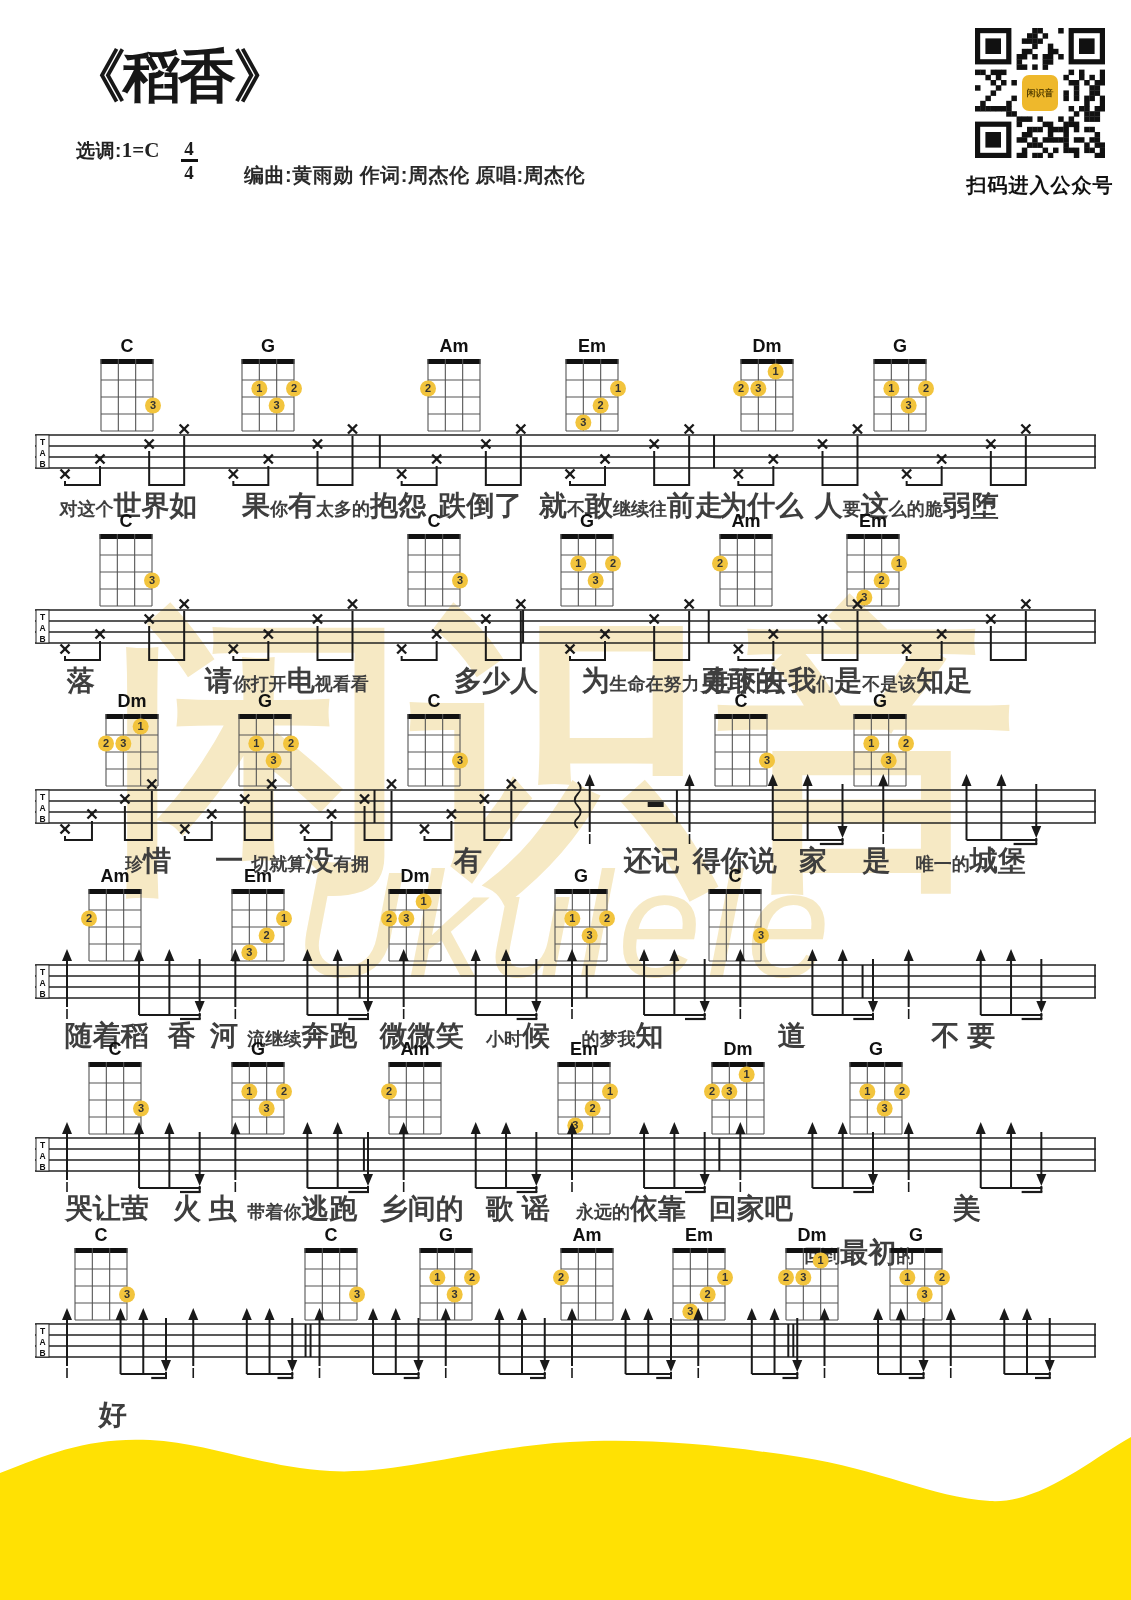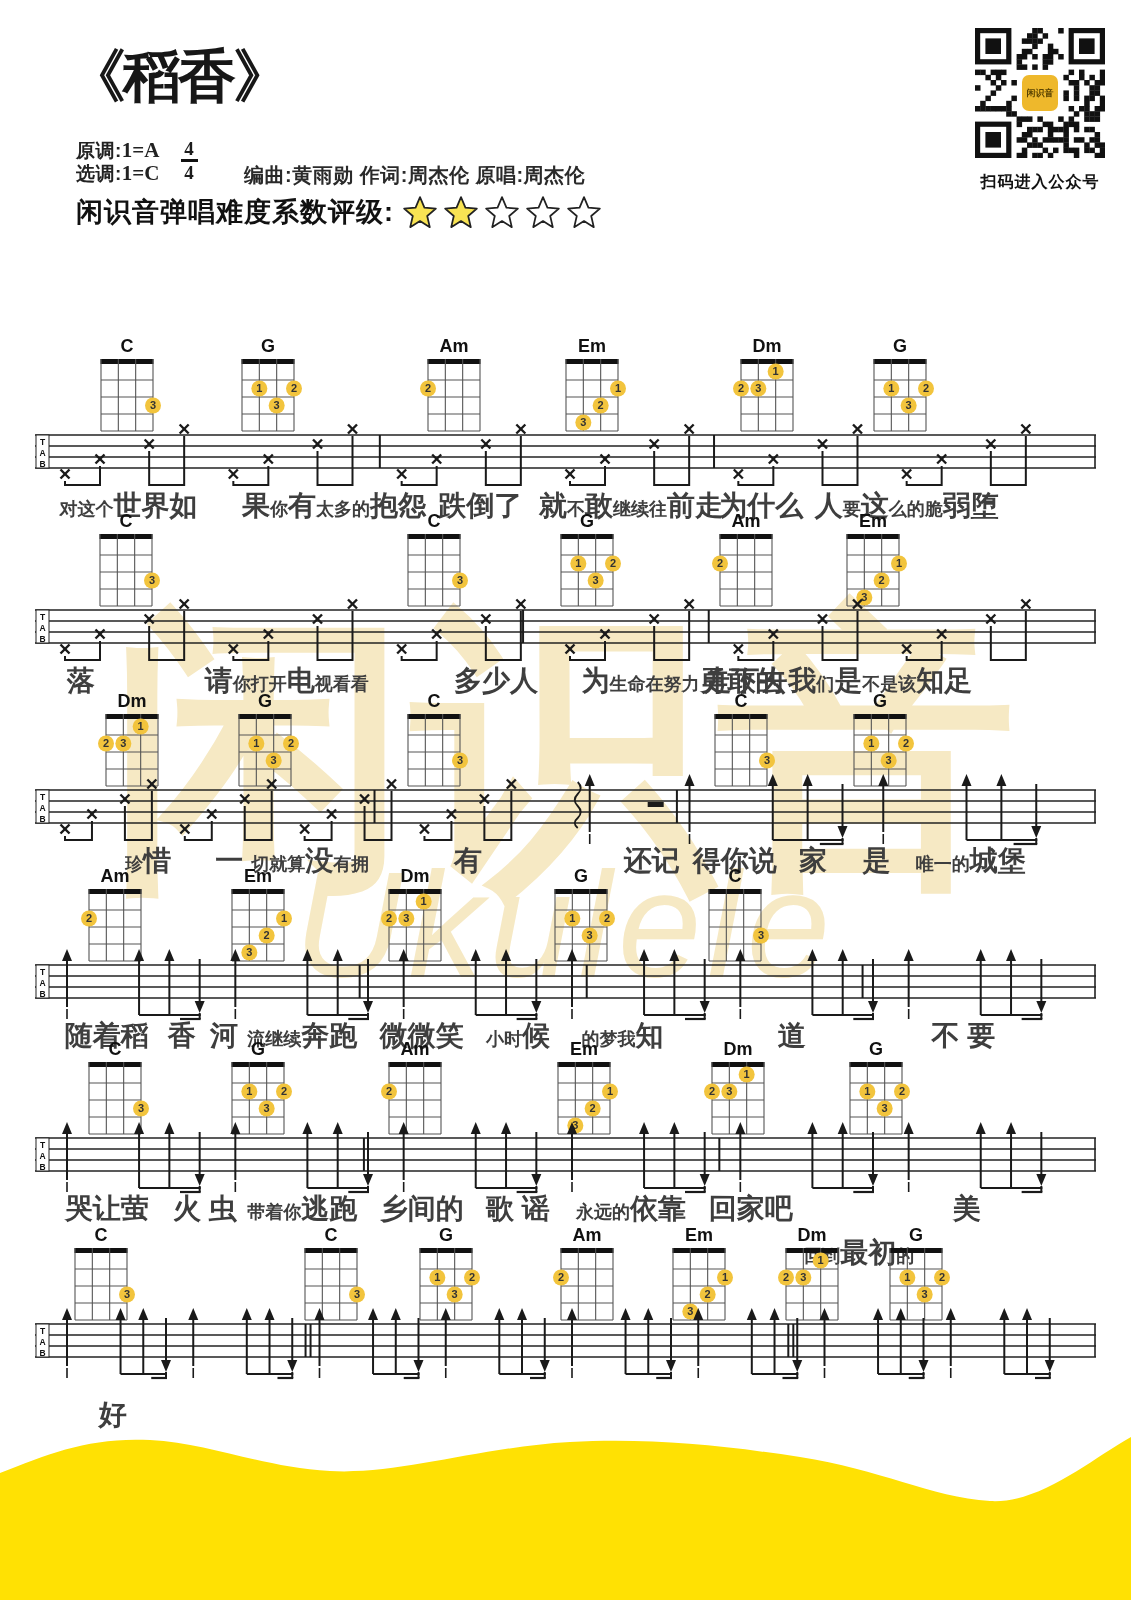--- a/index.html
+++ b/index.html
@@ -26,21 +26,21 @@
   .credits { position:absolute; left:168px; top:24px; font-size:20px; font-weight:600; color:#2a2a2a; letter-spacing:0.5px;}
   .rating { position:absolute; left:76px; top:194px; display:flex; align-items:center; gap:8px; }
   .rating-label { font-size:27px; font-weight:800; color:#111; letter-spacing:1px; }
   .stars { display:flex; gap:5px; align-items:center; }
   .desc { position:absolute; left:76px; top:242px; font-size:23px; font-weight:500; color:#333; line-height:29px; letter-spacing:0.5px;}
   
   .qr-block { position:absolute; left:952px; top:28px; width:176px; text-align:center; }
   .qr-wrap { position:relative; width:130px; height:130px; margin:0 auto; }
   .qr-badge { position:absolute; left:47px; top:47px; width:36px; height:36px; background:#eeb82c;
     border-radius:7px; color:#5a4300; font-size:9px; font-weight:800; display:flex; align-items:center; justify-content:center; }
-  .qr-caption { margin-top:14px; font-size:16px; font-weight:700; color:#111; letter-spacing:1px;}
+  .qr-caption { margin-top:14px; font-size:20px; font-weight:700; color:#111; letter-spacing:1px;}
   
   .rows { position:absolute; left:35px; top:0; width:1061px; height:1460px; }
   .score-row { position:absolute; left:0; width:1061px; height:175px; }
   .chord { position:absolute; top:0; width:76px; }
   .staff-svg { position:absolute; left:0; top:78px; }
   .lyric { position:absolute; top:150px; white-space:nowrap; color:#3e3e3e; font-weight:700; }
   .lyric .b { font-size:28px; }
   .lyric .s { font-size:18px; }
   
   .footer { position:absolute; left:0; top:1425px; width:1131px; height:175px; z-index:2; }
@@ -52,53 +52,30 @@
 <div class="watermark">
   <div class="wm-cn">闲识音</div>
   <div class="wm-en">Ukulele</div>
 </div>
 
 <div class="content">
   <div class="song-title">《稻香》</div>
 
   <div class="keys">
     <div class="key-line">
-      <span class="key-label">原调:</span><span class="key-val">1=A</span>
-    </div>
-    <div class="key-line">
       <span class="key-label">选调:</span><span class="key-val">1=C</span>
     </div>
     <div class="timesig">
       <span class="ts-num">4</span>
       <span class="ts-bar"></span>
       <span class="ts-num">4</span>
     </div>
     <div class="credits">编曲:黄雨勋 作词:周杰伦 原唱:周杰伦</div>
   </div>
 
-  <div class="rating">
-    <span class="rating-label">闲识音弹唱难度系数评级:</span>
-    <span class="stars" id="stars">
-        <svg width="36" height="34" viewBox="0 0 34 33">
-          <path d="M17 2 L21.3 12.3 L32.4 13.2 L24 20.4 L26.5 31.2 L17 25.3 L7.5 31.2 L10 20.4 L1.6 13.2 L12.7 12.3 Z" fill="#F8E353" stroke="#222" stroke-width="1.7" stroke-linejoin="round"></path>
-        </svg>
-        <svg width="36" height="34" viewBox="0 0 34 33">
-          <path d="M17 2 L21.3 12.3 L32.4 13.2 L24 20.4 L26.5 31.2 L17 25.3 L7.5 31.2 L10 20.4 L1.6 13.2 L12.7 12.3 Z" fill="#F8E353" stroke="#222" stroke-width="1.7" stroke-linejoin="round"></path>
-        </svg>
-        <svg width="36" height="34" viewBox="0 0 34 33">
-          <path d="M17 2 L21.3 12.3 L32.4 13.2 L24 20.4 L26.5 31.2 L17 25.3 L7.5 31.2 L10 20.4 L1.6 13.2 L12.7 12.3 Z" fill="#ffffff" stroke="#222" stroke-width="1.7" stroke-linejoin="round"></path>
-        </svg>
-        <svg width="36" height="34" viewBox="0 0 34 33">
-          <path d="M17 2 L21.3 12.3 L32.4 13.2 L24 20.4 L26.5 31.2 L17 25.3 L7.5 31.2 L10 20.4 L1.6 13.2 L12.7 12.3 Z" fill="#ffffff" stroke="#222" stroke-width="1.7" stroke-linejoin="round"></path>
-        </svg>
-        <svg width="36" height="34" viewBox="0 0 34 33">
-          <path d="M17 2 L21.3 12.3 L32.4 13.2 L24 20.4 L26.5 31.2 L17 25.3 L7.5 31.2 L10 20.4 L1.6 13.2 L12.7 12.3 Z" fill="#ffffff" stroke="#222" stroke-width="1.7" stroke-linejoin="round"></path>
-        </svg>
-      </span>
-  </div>
 
 
   <div class="qr-block">
     <div class="qr-wrap">
       <svg id="qr-svg" width="130" height="130">
           <rect x="57.2" y="0" width="5.5" height="5.5" fill="#111"></rect>
           <rect x="62.400000000000006" y="0" width="5.5" height="5.5" fill="#111"></rect>
           <rect x="83.2" y="0" width="5.5" height="5.5" fill="#111"></rect>
           <rect x="52" y="5.2" width="5.5" height="5.5" fill="#111"></rect>
           <rect x="57.2" y="5.2" width="5.5" height="5.5" fill="#111"></rect>

